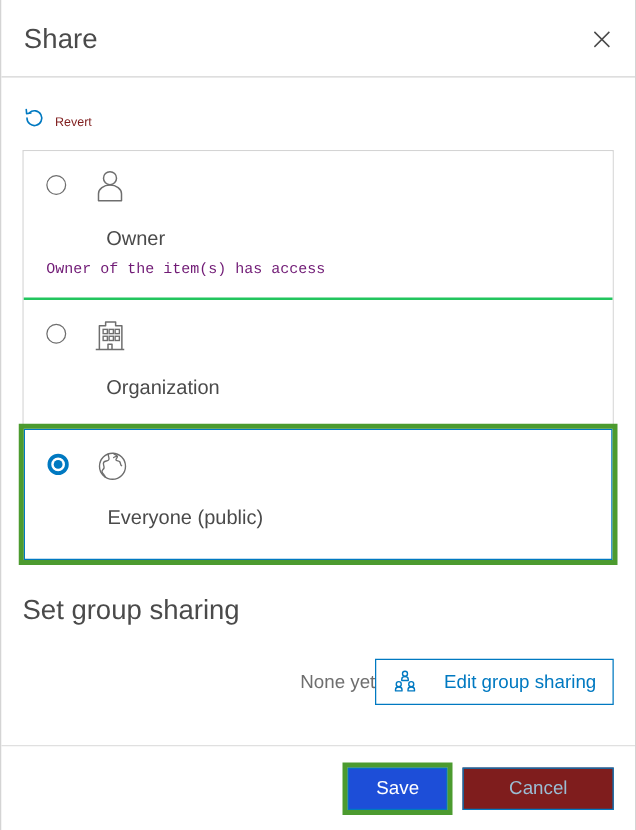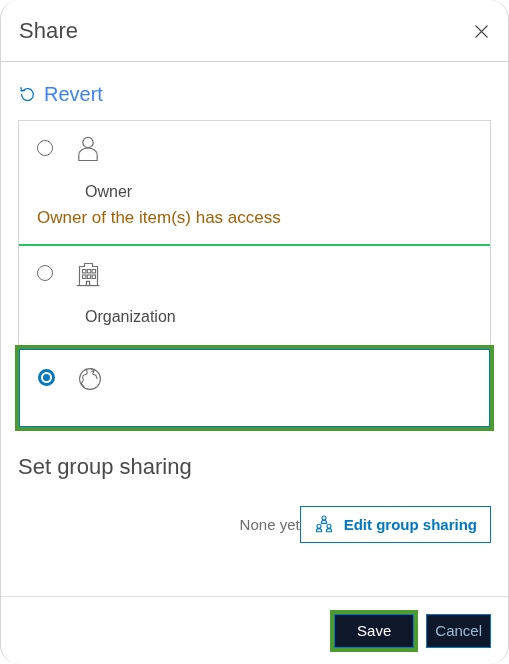--- a/index.html
+++ b/index.html
@@ -13,21 +13,20 @@
   }
   #dialog {
     position: relative;
     width: 509px;
     height: 664px;
     box-sizing: border-box;
     background: #ffffff;
     border-left: 1px solid #d4d4d4;
     border-right: 1px solid #d4d4d4;
     overflow: hidden;
-    border-radius: 19px;
   }
 
   
   .header {
     position: relative;
     height: 62px;
     box-sizing: border-box;
     border-bottom: 1px solid #d4d4d4;
     display: flex;
     align-items: center;
@@ -63,24 +62,24 @@
     height: 52px;
     padding-top: 6px;
   }
   .section-title {
     font-size: 17px;
     color: #4a4a4a;
     font-weight: 400;
   }
   .revert {
     display: flex;
-    align-items: center;
+    align-items: flex-end;
     gap: 7px;
-    color: #3b82f6;
-    font-size: 20px;
+    color: #7f1d1d;
+    font-size: 10px;
     cursor: pointer;
     padding-right: 2px;
   }
   .revert svg { display: block; }
 
   
   .radio-list {
     position: relative;
     border: 1px solid #d4d4d4;
     box-sizing: border-box;
@@ -138,22 +137,23 @@
   }
   .opt-icon svg { display: block; }
   .opt-label {
     font-size: 16px;
     color: #4a4a4a;
     margin-top: 2px;
     margin-bottom: 7px;
     margin-left: 48px;
   }
   .opt-desc {
-    font-size: 17px;
-    color: #a16207;
+    font-size: 12px;
+    color: #701a75;
+    font-family: Liberation Mono, monospace;
   }
 
   
   .radio-item.selected {
     outline: 4px solid #4c9b2f;
     border: 1px solid #0079c1;
     z-index: 3;
   }
   .group-head {
     font-size: 22px;
@@ -164,30 +164,29 @@
     align-items: center;
     justify-content: flex-end;
   }
   .none-yet {
     font-size: 15px;
     color: #6e6e6e;
   }
   .edit-group-btn {
     display: flex;
     align-items: center;
-    gap: 10px;
+    gap: 21px;
     border: 1px solid #0079c1;
     color: #0079c1;
     background: #ffffff;
     font-size: 15px;
     font-family: "Liberation Sans", sans-serif;
     padding: 8px 13px;
     cursor: pointer;
     line-height: 1;
-    font-weight: bold;
   }
   .edit-group-btn svg { display: block; }
 
   
   .footer {
     position: absolute;
     left: 0;
     right: 0;
     bottom: 0;
     height: 68px;
@@ -201,31 +200,31 @@
   }
   .btn {
     font-family: "Liberation Sans", sans-serif;
     font-size: 15px;
     cursor: pointer;
     box-sizing: border-box;
     height: 34px;
     line-height: 1;
   }
   .btn-save {
-    background: #0f172a;
+    background: #1d4ed8;
     color: #ffffff;
     border: 1px solid #0079c1;
     padding: 0 22px;
     outline: 4px solid #4c9b2f;
   }
   .btn-cancel {
-    background: #0f172a;
+    background: #7f1d1d;
     color: #9bbdd4;
     border: 1px solid #0079c1;
-    padding: 0 8px;
+    padding: 0 36px;
   }
 </style>
 </head>
 <body>
 
 <div id="dialog">
 
   <div class="header">
     <div class="header-title">Share</div>
     <div class="close-btn">
@@ -289,20 +288,21 @@
           <span class="radio-mark checked"></span>
           <span class="opt-icon">
             <svg width="34" height="34" viewBox="0 0 34 34" aria-hidden="true">
               <circle cx="17" cy="17" r="10.4" stroke="#6e6e6e" stroke-width="1.1" fill="none"></circle>
               <path d="M13.6 7.2 c-0.2 2.0 1.2 3.2 0.4 4.6 c-0.8 1.4 -3.0 0.6 -4.0 2.0 c-1.0 1.4 0.6 3.0 0.2 4.6 c-0.3 1.3 -1.6 1.3 -1.6 2.8 c0 1.6 2.2 2.6 2.6 4.4" stroke="#6e6e6e" stroke-width="1.1" fill="none" stroke-linejoin="round" stroke-linecap="round"></path>
               <path d="M18.0 6.8 c0.8 1.2 2.4 1.2 2.8 2.4 c0.4 1.2 -1.4 1.8 -1.0 2.8 c0.4 1.0 2.2 0.4 3.0 1.4 c0.9 1.1 0.2 2.6 1.5 3.2" stroke="#6e6e6e" stroke-width="1.1" fill="none" stroke-linejoin="round" stroke-linecap="round"></path>
               <path d="M21.0 9.0 c-1.2 0.5 -2.5 0.2 -3.1 1.1" stroke="#6e6e6e" stroke-width="1.0" fill="none" stroke-linecap="round"></path>
             </svg>
           </span>
         </div>
+        <div class="opt-label">Everyone (public)</div>
       </div>
 
     </div>
   </div>
 
   <div class="section" style="margin-top:26px;">
     <div class="group-head">Set group sharing</div>
     <div class="group-row" style="margin-top:26px;">
       <div class="none-yet">None yet</div>
       <button class="edit-group-btn">

